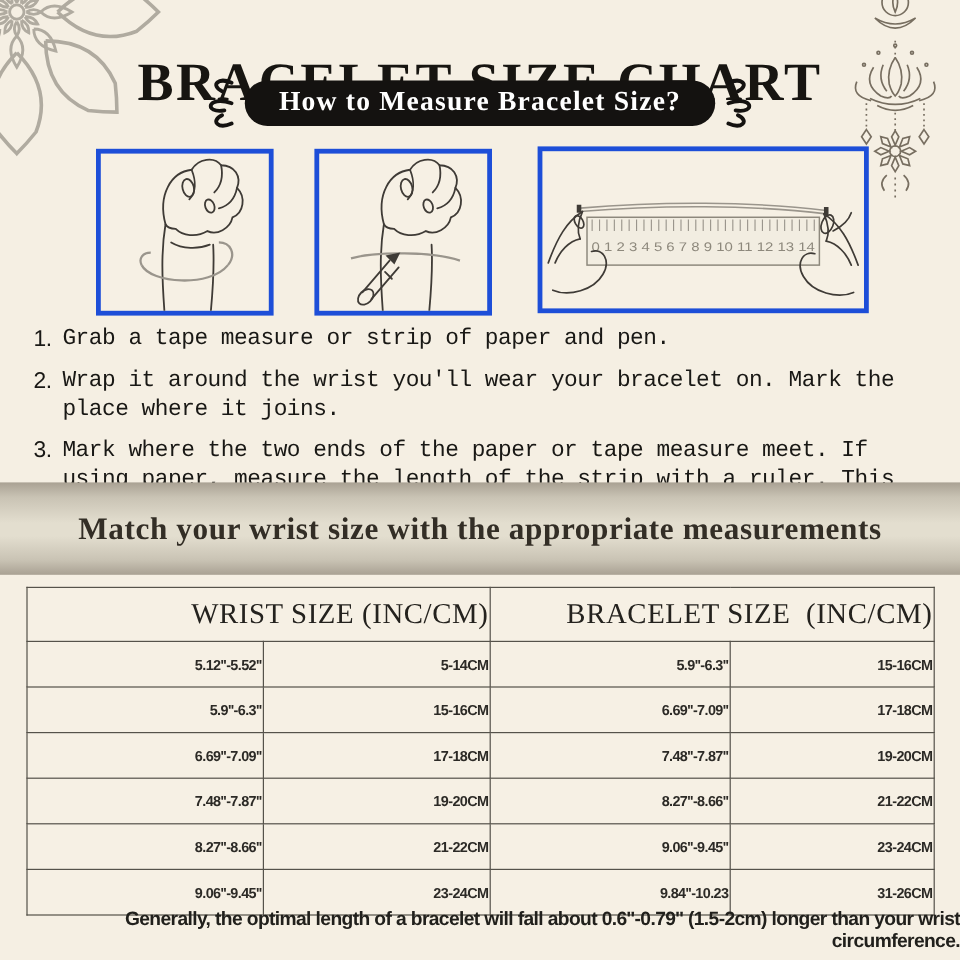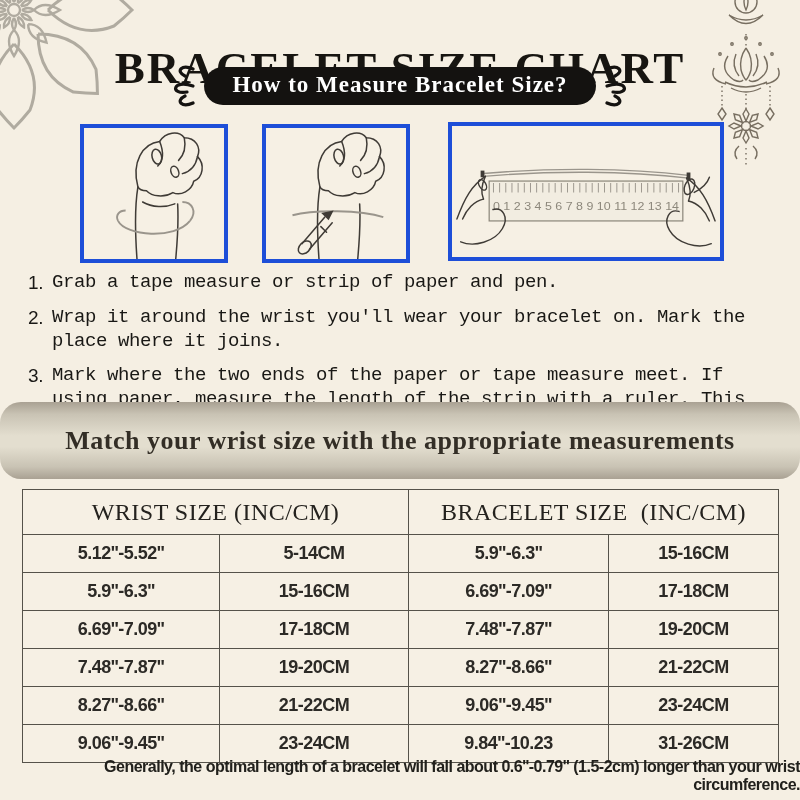--- a/index.html
+++ b/index.html
@@ -35,35 +35,35 @@
   .steps{left:28px;top:271px;width:750px;z-index:1;}
   .step{display:flex;margin-bottom:11px;font-size:19px;letter-spacing:-0.4px;line-height:1.25;color:#191815;}
   .step .num{flex:0 0 24px;}
   .step .txt{flex:1;font-family:Liberation Mono, monospace;}
   
   .banner{
     left:0;top:402px;width:800px;height:77px;z-index:1;
     background:linear-gradient(to bottom,#a9a193 0%,#c9c3b4 16%,#e3decf 44%,#e3decf 58%,#c9c3b4 84%,#a9a193 100%);
     display:flex;flex-direction:column;justify-content:center;align-items:center;
     font-family:"Liberation Serif",serif;font-weight:700;font-size:26px;
-    color:#332e26;letter-spacing:0.5px;line-height:34px;text-align:center;border-radius:21px;
+    color:#332e26;letter-spacing:0.5px;line-height:34px;text-align:center;
   }
   
   .size-table{left:22px;top:489px;width:756px;z-index:1;border-collapse:collapse;table-layout:fixed;}
   .size-table th,.size-table td{
-    border:1px solid #55524a;text-align:center;vertical-align:middle;
+    border:1px solid #55524a;text-align:right;vertical-align:middle;
     background:#f6f0e4;overflow:hidden;white-space:nowrap;
   }
   .size-table th{
     height:42px;font-family:"Liberation Serif",serif;font-weight:400;
     font-size:24px;letter-spacing:0.5px;color:#24221e;
   }
   .size-table td{
     height:35px;font-family:"Liberation Sans",sans-serif;font-weight:700;
-    font-size:18px;letter-spacing:-0.5px;color:#2c2a26;
+    font-size:12px;letter-spacing:-0.5px;color:#2c2a26;
   }
   
   .footer-note{
     left:0;top:758px;width:800px;text-align:right;z-index:1;
     font-size:16px;font-weight:700;letter-spacing:-0.5px;color:#21201c;
   }
 </style>
 </head>
 <body>
 

